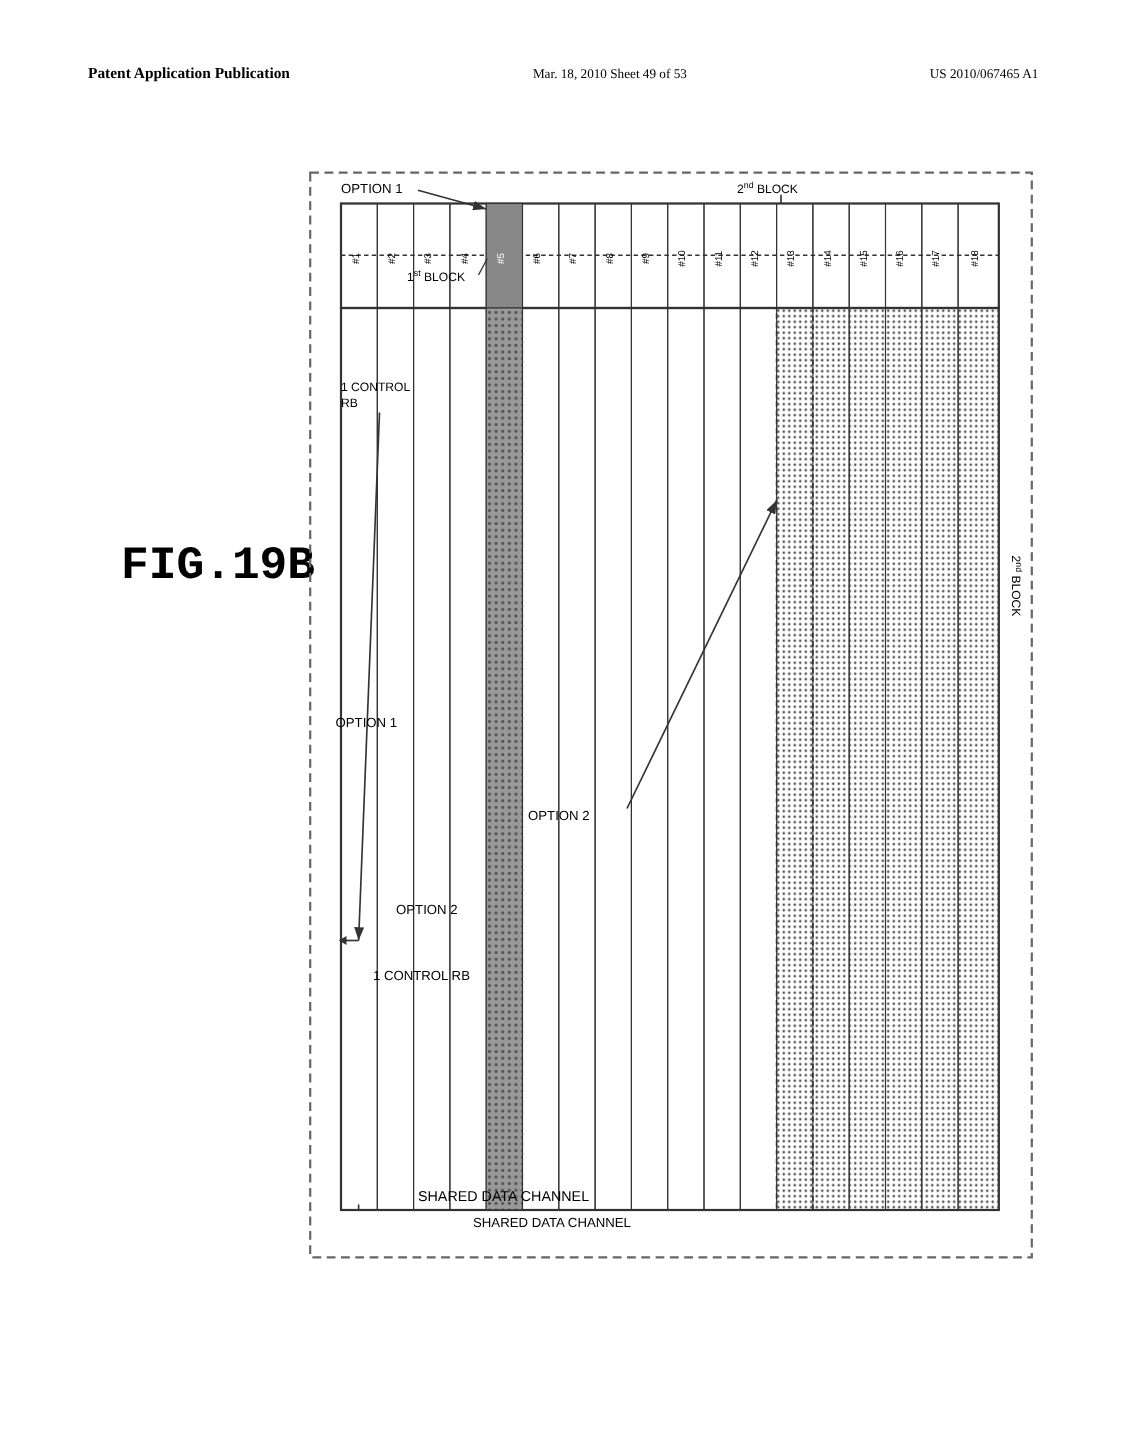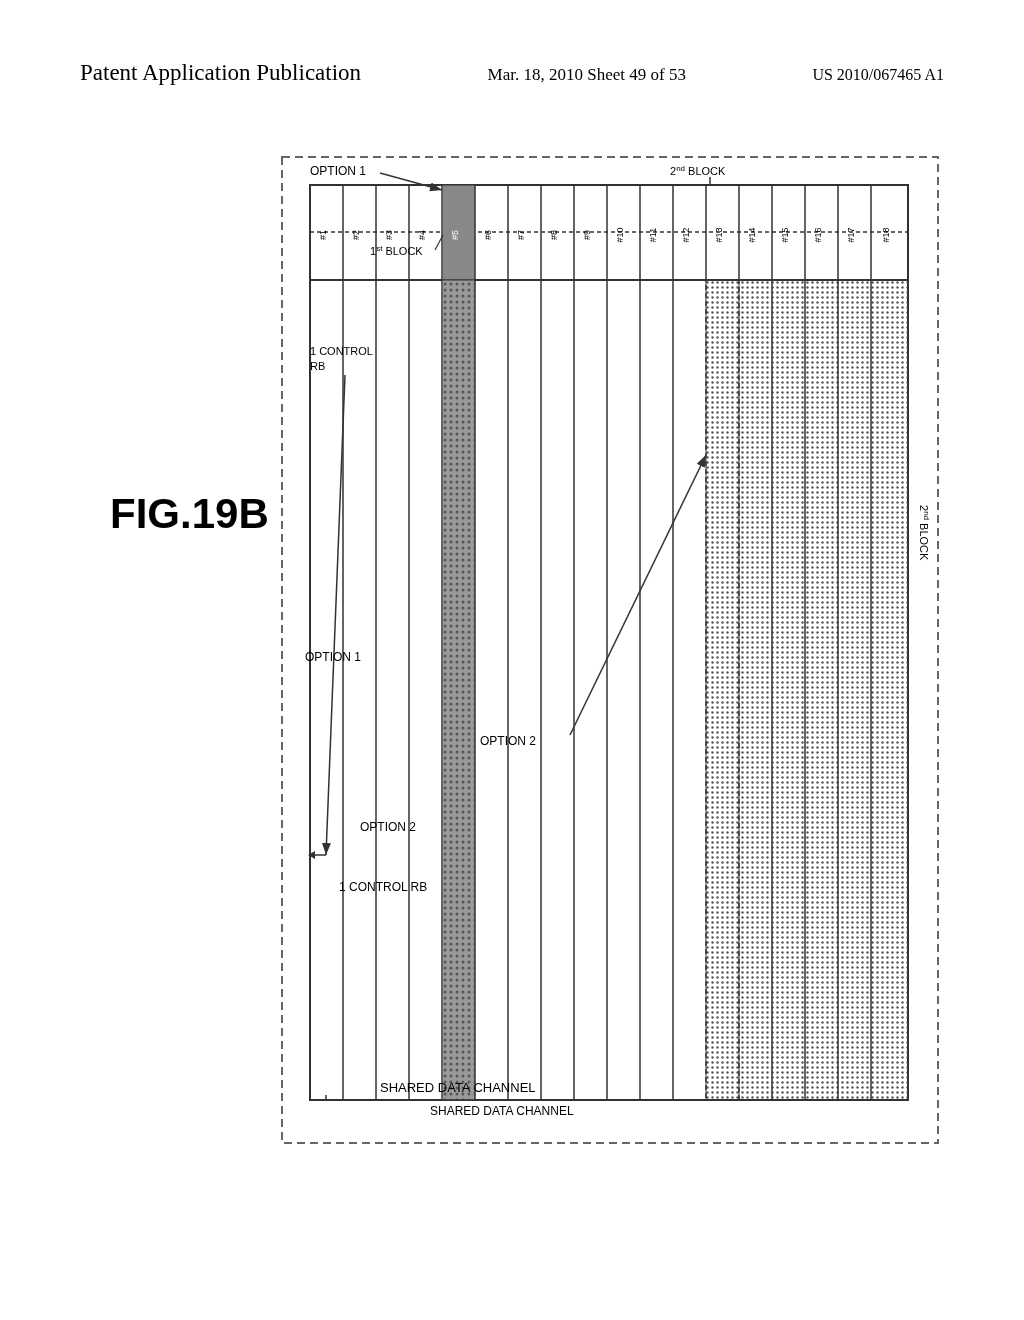--- a/index.html
+++ b/index.html
@@ -17,40 +17,40 @@
       top: 60px;
       left: 0;
       right: 0;
       display: flex;
       justify-content: space-between;
       align-items: baseline;
       padding: 0 80px;
     }
 
     .header-left {
-      font-size: 23px;
-      font-weight: normal;
+      font-size: 14px;
+      font-weight: bold;
       text-align: right;
     }
 
     .header-center {
-      font-size: 17px;
+      font-size: 12px;
     }
 
     .header-right {
-      font-size: 16px;
+      font-size: 12px;
     }
 
     .fig-label {
       position: absolute;
       top: 490px;
       left: 110px;
       font-size: 42px;
       font-weight: bold;
-      font-family: Liberation Sans, sans-serif;
+      font-family: Liberation Mono, monospace;
     }
 
     
     .fig-area {
       position: absolute;
       top: 155px;
       left: 280px;
       width: 660px;
       height: 990px;
     }

